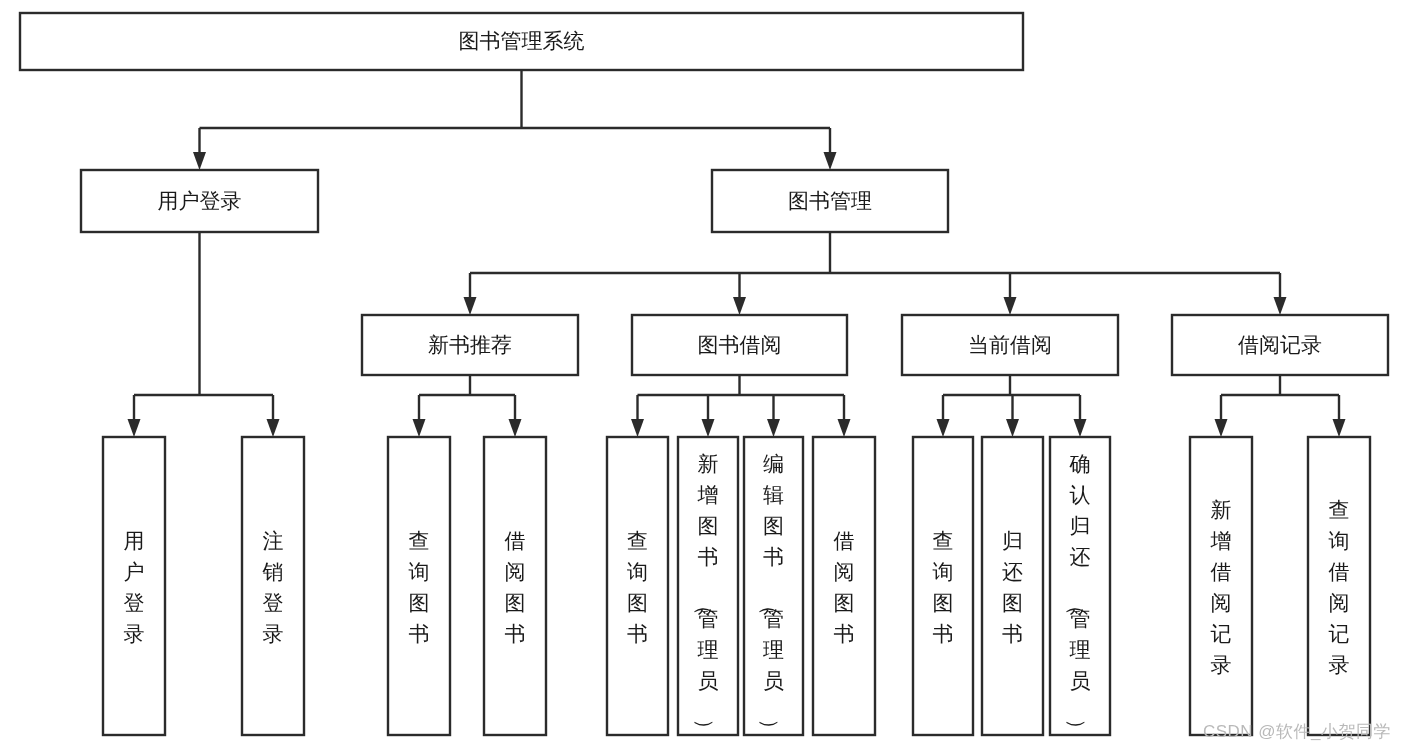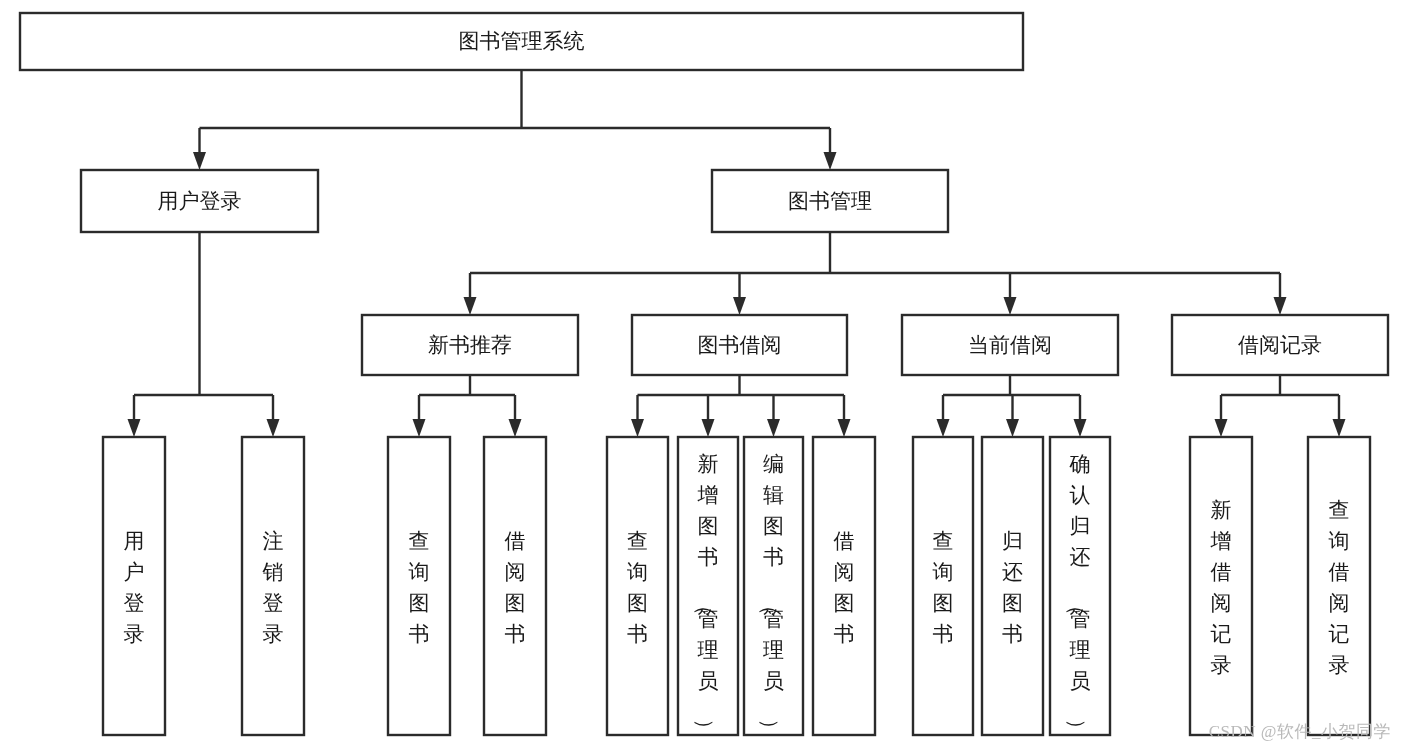--- a/index.html
+++ b/index.html
@@ -54,21 +54,21 @@
   .node-label-vertical {
     font-family: "Liberation Sans", "DejaVu Sans", sans-serif;
     fill: #1a1a1a;
     font-size: 21px;
     text-anchor: middle;
   }
   .watermark {
     position: absolute;
     right: 14px;
     bottom: 4px;
-    font-family: Liberation Serif, serif;
+    font-family: Liberation Sans, sans-serif;
     font-size: 17px;
     color: #b9b9b9;
     letter-spacing: 0.5px;
     white-space: nowrap;
     user-select: none;
   }
 </style>
 </head>
 <body>
 

